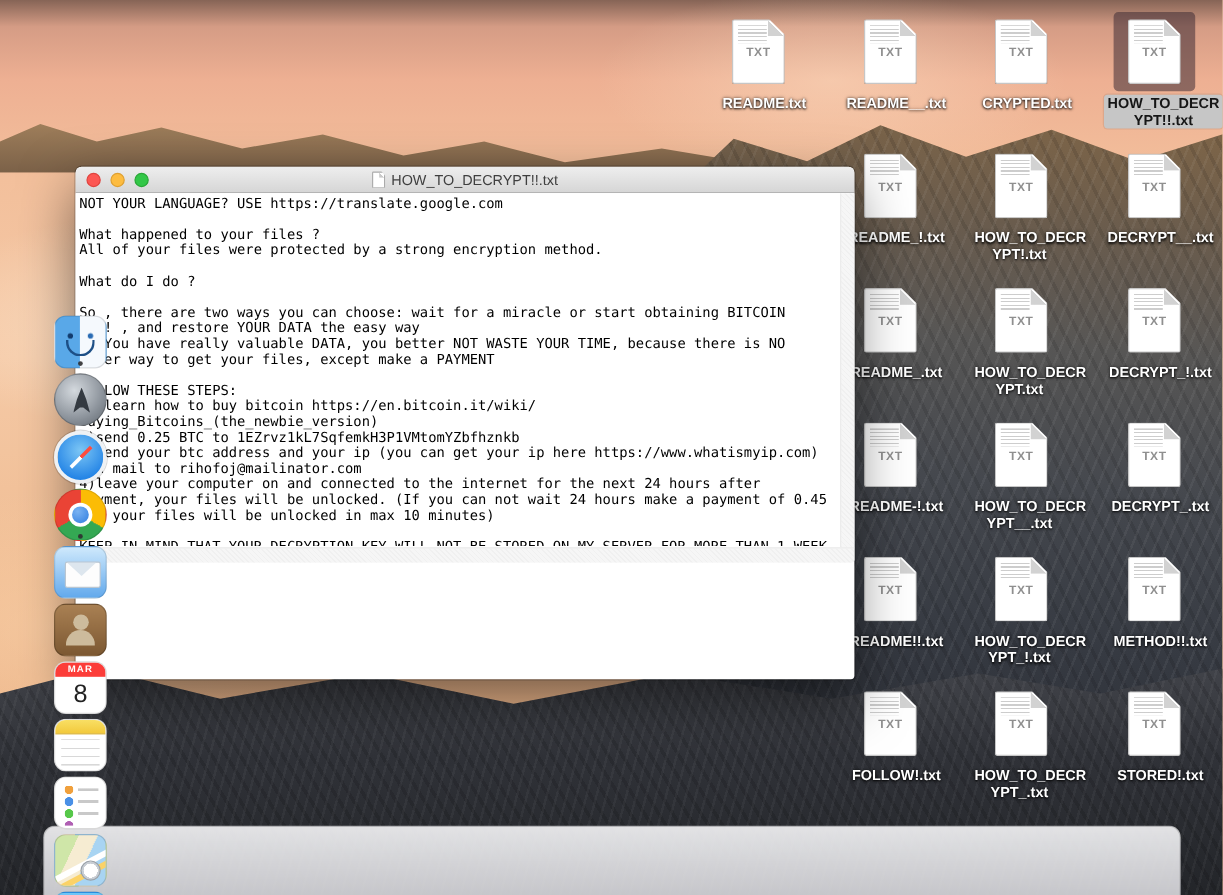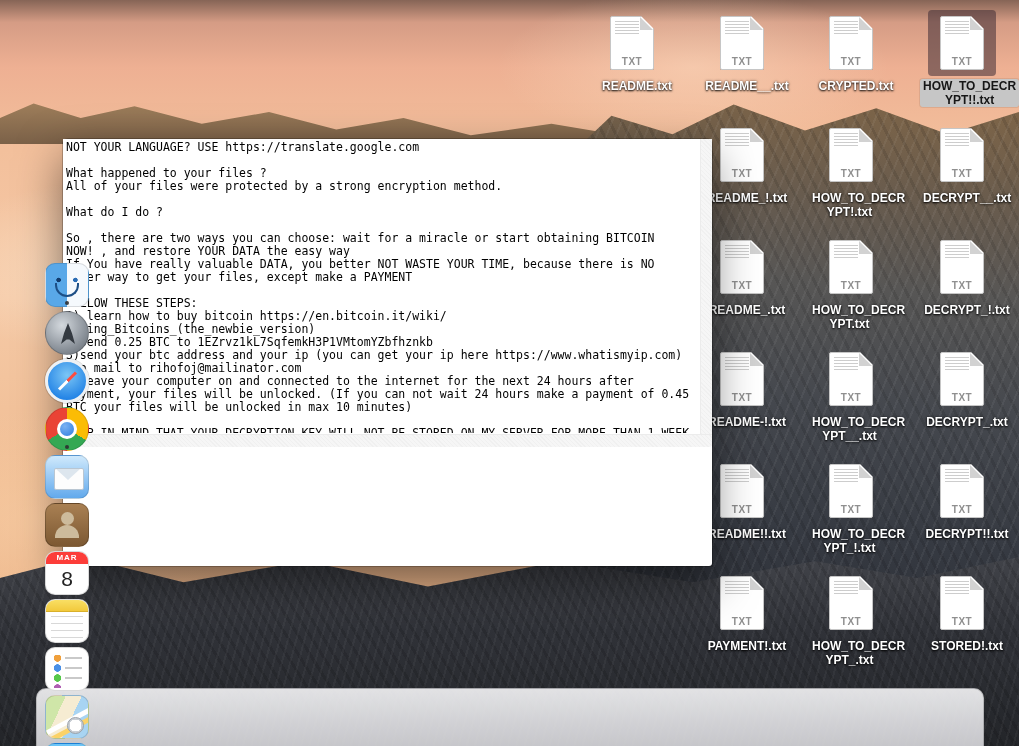--- a/index.html
+++ b/index.html
@@ -38,21 +38,21 @@
   .dicon { position:absolute; width:104px; text-align:center; z-index:2; cursor:default; }
   .iconbox { width:68px; height:66px; margin:0 auto; display:flex; align-items:center; justify-content:center; border-radius:4px; }
   .dicon.sel .iconbox { background:rgba(62,44,52,.55); }
   .page { position:relative; width:44px; height:54px; background:#fff; border:1px solid #c6c6c6; border-radius:2px;
     clip-path:polygon(0 0, calc(100% - 13px) 0, 100% 13px, 100% 100%, 0 100%);
     box-shadow:0 1px 2px rgba(0,0,0,.25); }
   .page::before { content:""; position:absolute; top:4px; left:4px; right:14px; height:15px;
     background:repeating-linear-gradient(180deg,#c4c4c4 0 1px, transparent 1px 3px); opacity:.85; }
   .fold { position:absolute; top:0; right:0; width:13px; height:13px;
     background:linear-gradient(to top right,#d2d2d2 0 49%, transparent 51%); }
-  .ptxt { position:absolute; bottom:2px; left:0; right:0; font-size:10px; font-weight:bold;
+  .ptxt { position:absolute; bottom:19px; left:0; right:0; font-size:10px; font-weight:bold;
     color:#8f8f8f; letter-spacing:.5px; }
   .dlabel { margin-top:3px; font-size:12px; font-weight:700; color:#fff; line-height:14px;
     white-space:pre-line; text-shadow:0 1px 2px rgba(0,0,0,.95), 0 0 3px rgba(0,0,0,.55); }
   .dlabel span { padding:0 3px; border-radius:3px;margin-left:10px; }
   .dicon.sel .dlabel { color:#161616; text-shadow:none; }
   .dicon.sel .dlabel span { background:#c6c6c6; box-shadow:0 0 0 1px rgba(0,0,0,.08); display:inline-block; }
 
   
   .window { position:absolute; left:63px; top:139px; width:649px; height:427px; z-index:5;
     border-radius:5px 5px 3px 3px; box-shadow:0 18px 45px rgba(0,0,0,.5), 0 0 0 1px rgba(0,0,0,.22);
@@ -357,30 +357,30 @@
         <div class="dlabel"><span>HOW_TO_DECR
 YPT_!.txt</span></div>
       </div>
       <div class="dicon" style="left: 910px; top: 458px;">
         <div class="iconbox">
           <div class="page">
             <span class="fold"></span>
             <span class="ptxt">TXT</span>
           </div>
         </div>
-        <div class="dlabel"><span>DECRYPT!!.txt</span></div>
+        <div class="dlabel"><span>METHOD!!.txt</span></div>
       </div>
       <div class="dicon" style="left: 690px; top: 570px;">
         <div class="iconbox">
           <div class="page">
             <span class="fold"></span>
             <span class="ptxt">TXT</span>
           </div>
         </div>
-        <div class="dlabel"><span>PAYMENT!.txt</span></div>
+        <div class="dlabel"><span>FOLLOW!.txt</span></div>
       </div>
       <div class="dicon" style="left: 799px; top: 570px;">
         <div class="iconbox">
           <div class="page">
             <span class="fold"></span>
             <span class="ptxt">TXT</span>
           </div>
         </div>
         <div class="dlabel"><span>HOW_TO_DECR
 YPT_.txt</span></div>
@@ -390,20 +390,31 @@
           <div class="page">
             <span class="fold"></span>
             <span class="ptxt">TXT</span>
           </div>
         </div>
         <div class="dlabel"><span>STORED!.txt</span></div>
       </div>
     </div>
 
   <div class="window">
+    <div class="titlebar">
+      <div class="lights">
+        <span class="light r"></span>
+        <span class="light y"></span>
+        <span class="light g"></span>
+      </div>
+      <div class="titlewrap">
+        <span class="doc-ic"></span>
+        <span>HOW_TO_DECRYPT!!.txt</span>
+      </div>
+    </div>
     <div class="content">
       <pre class="bodytext">NOT YOUR LANGUAGE? USE https://translate.google.com
 
 What happened to your files ?
 All of your files were protected by a strong encryption method.
 
 What do I do ?
 
 So , there are two ways you can choose: wait for a miracle or start obtaining BITCOIN
 NOW! , and restore YOUR DATA the easy way

